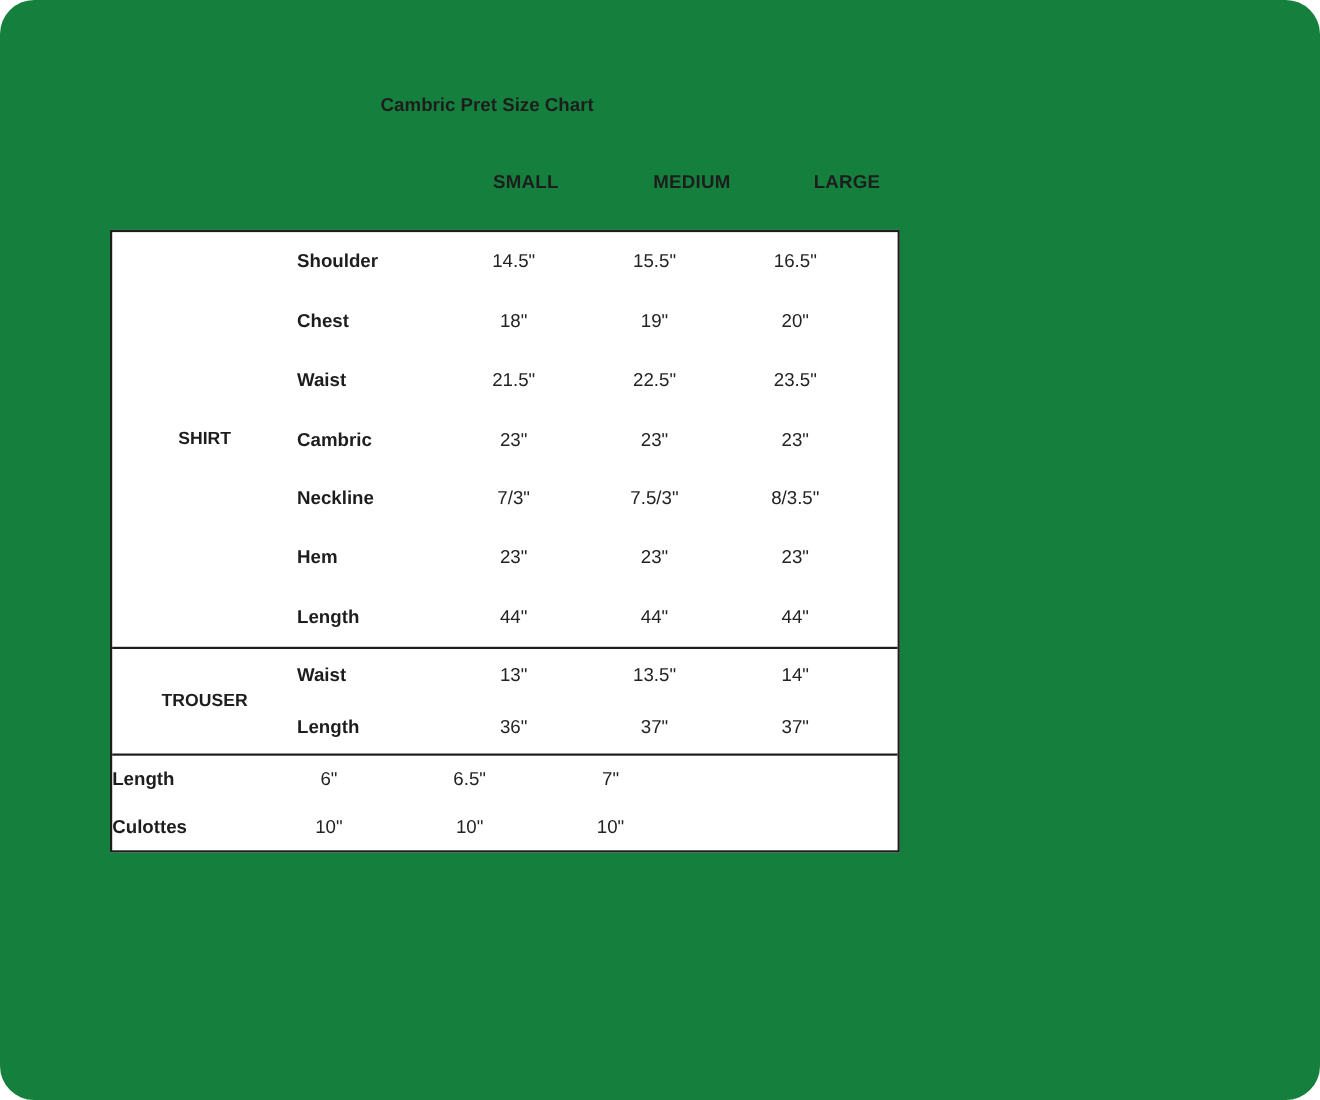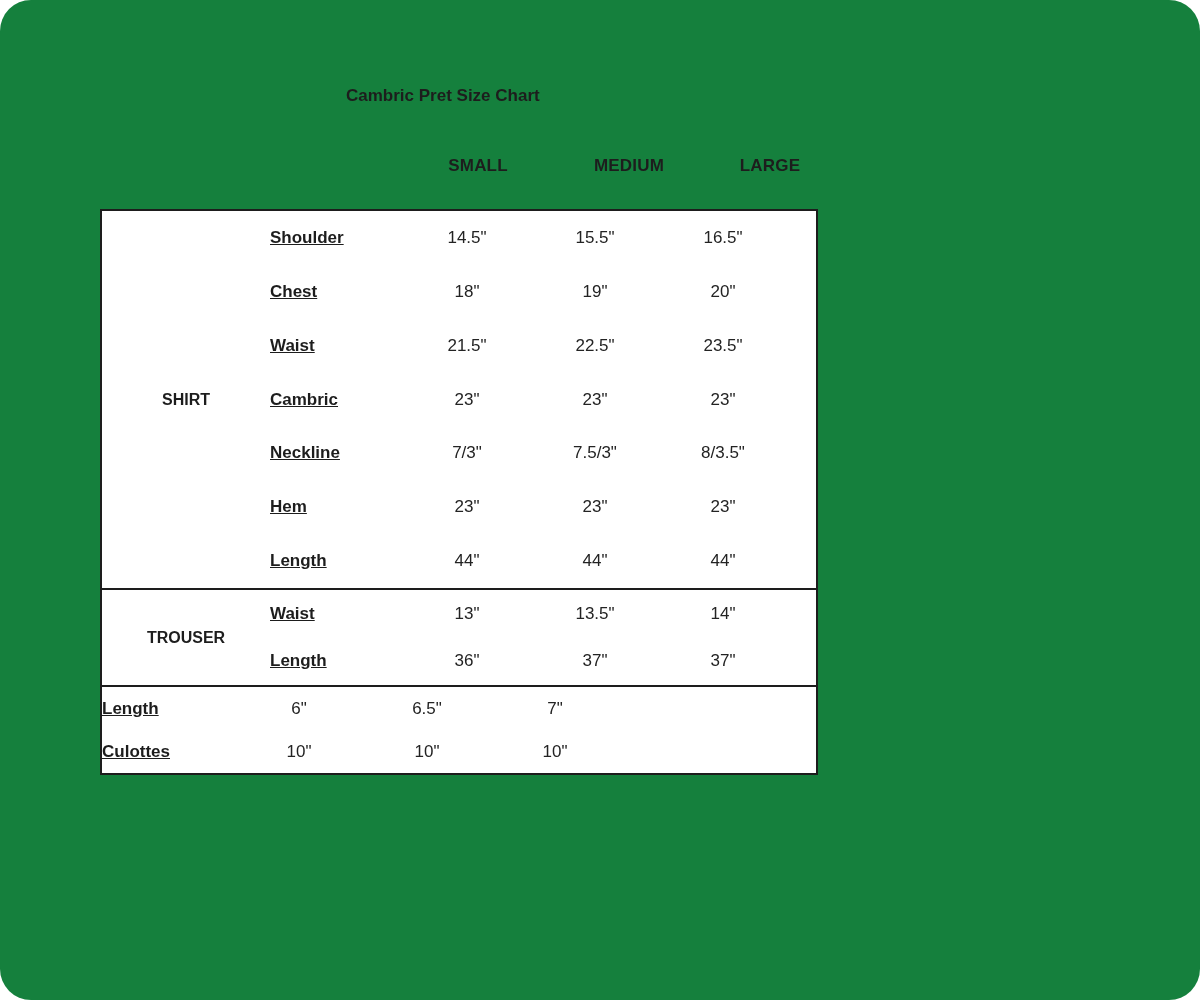--- a/index.html
+++ b/index.html
@@ -64,21 +64,21 @@
     display: flex;
     flex-direction: column;
   }
   .measure-row {
     flex: 1;
     display: grid;
     grid-template-columns: 133px 128px 128px 128px;
     align-items: center;
     font-size: 17px;
   }
-  .row-label { font-weight: bold; white-space: nowrap; text-decoration: underline; }
+  .row-label { font-weight: bold; white-space: nowrap; }
   .size-value { text-align: center; white-space: nowrap; color: #232323; }
 </style>
 </head>
 <body>
 
 <div class="page">
   <div class="title">Cambric Pret Size Chart</div>
 
   <div class="col-header c0">SMALL</div>
   <div class="col-header c1">MEDIUM</div>

